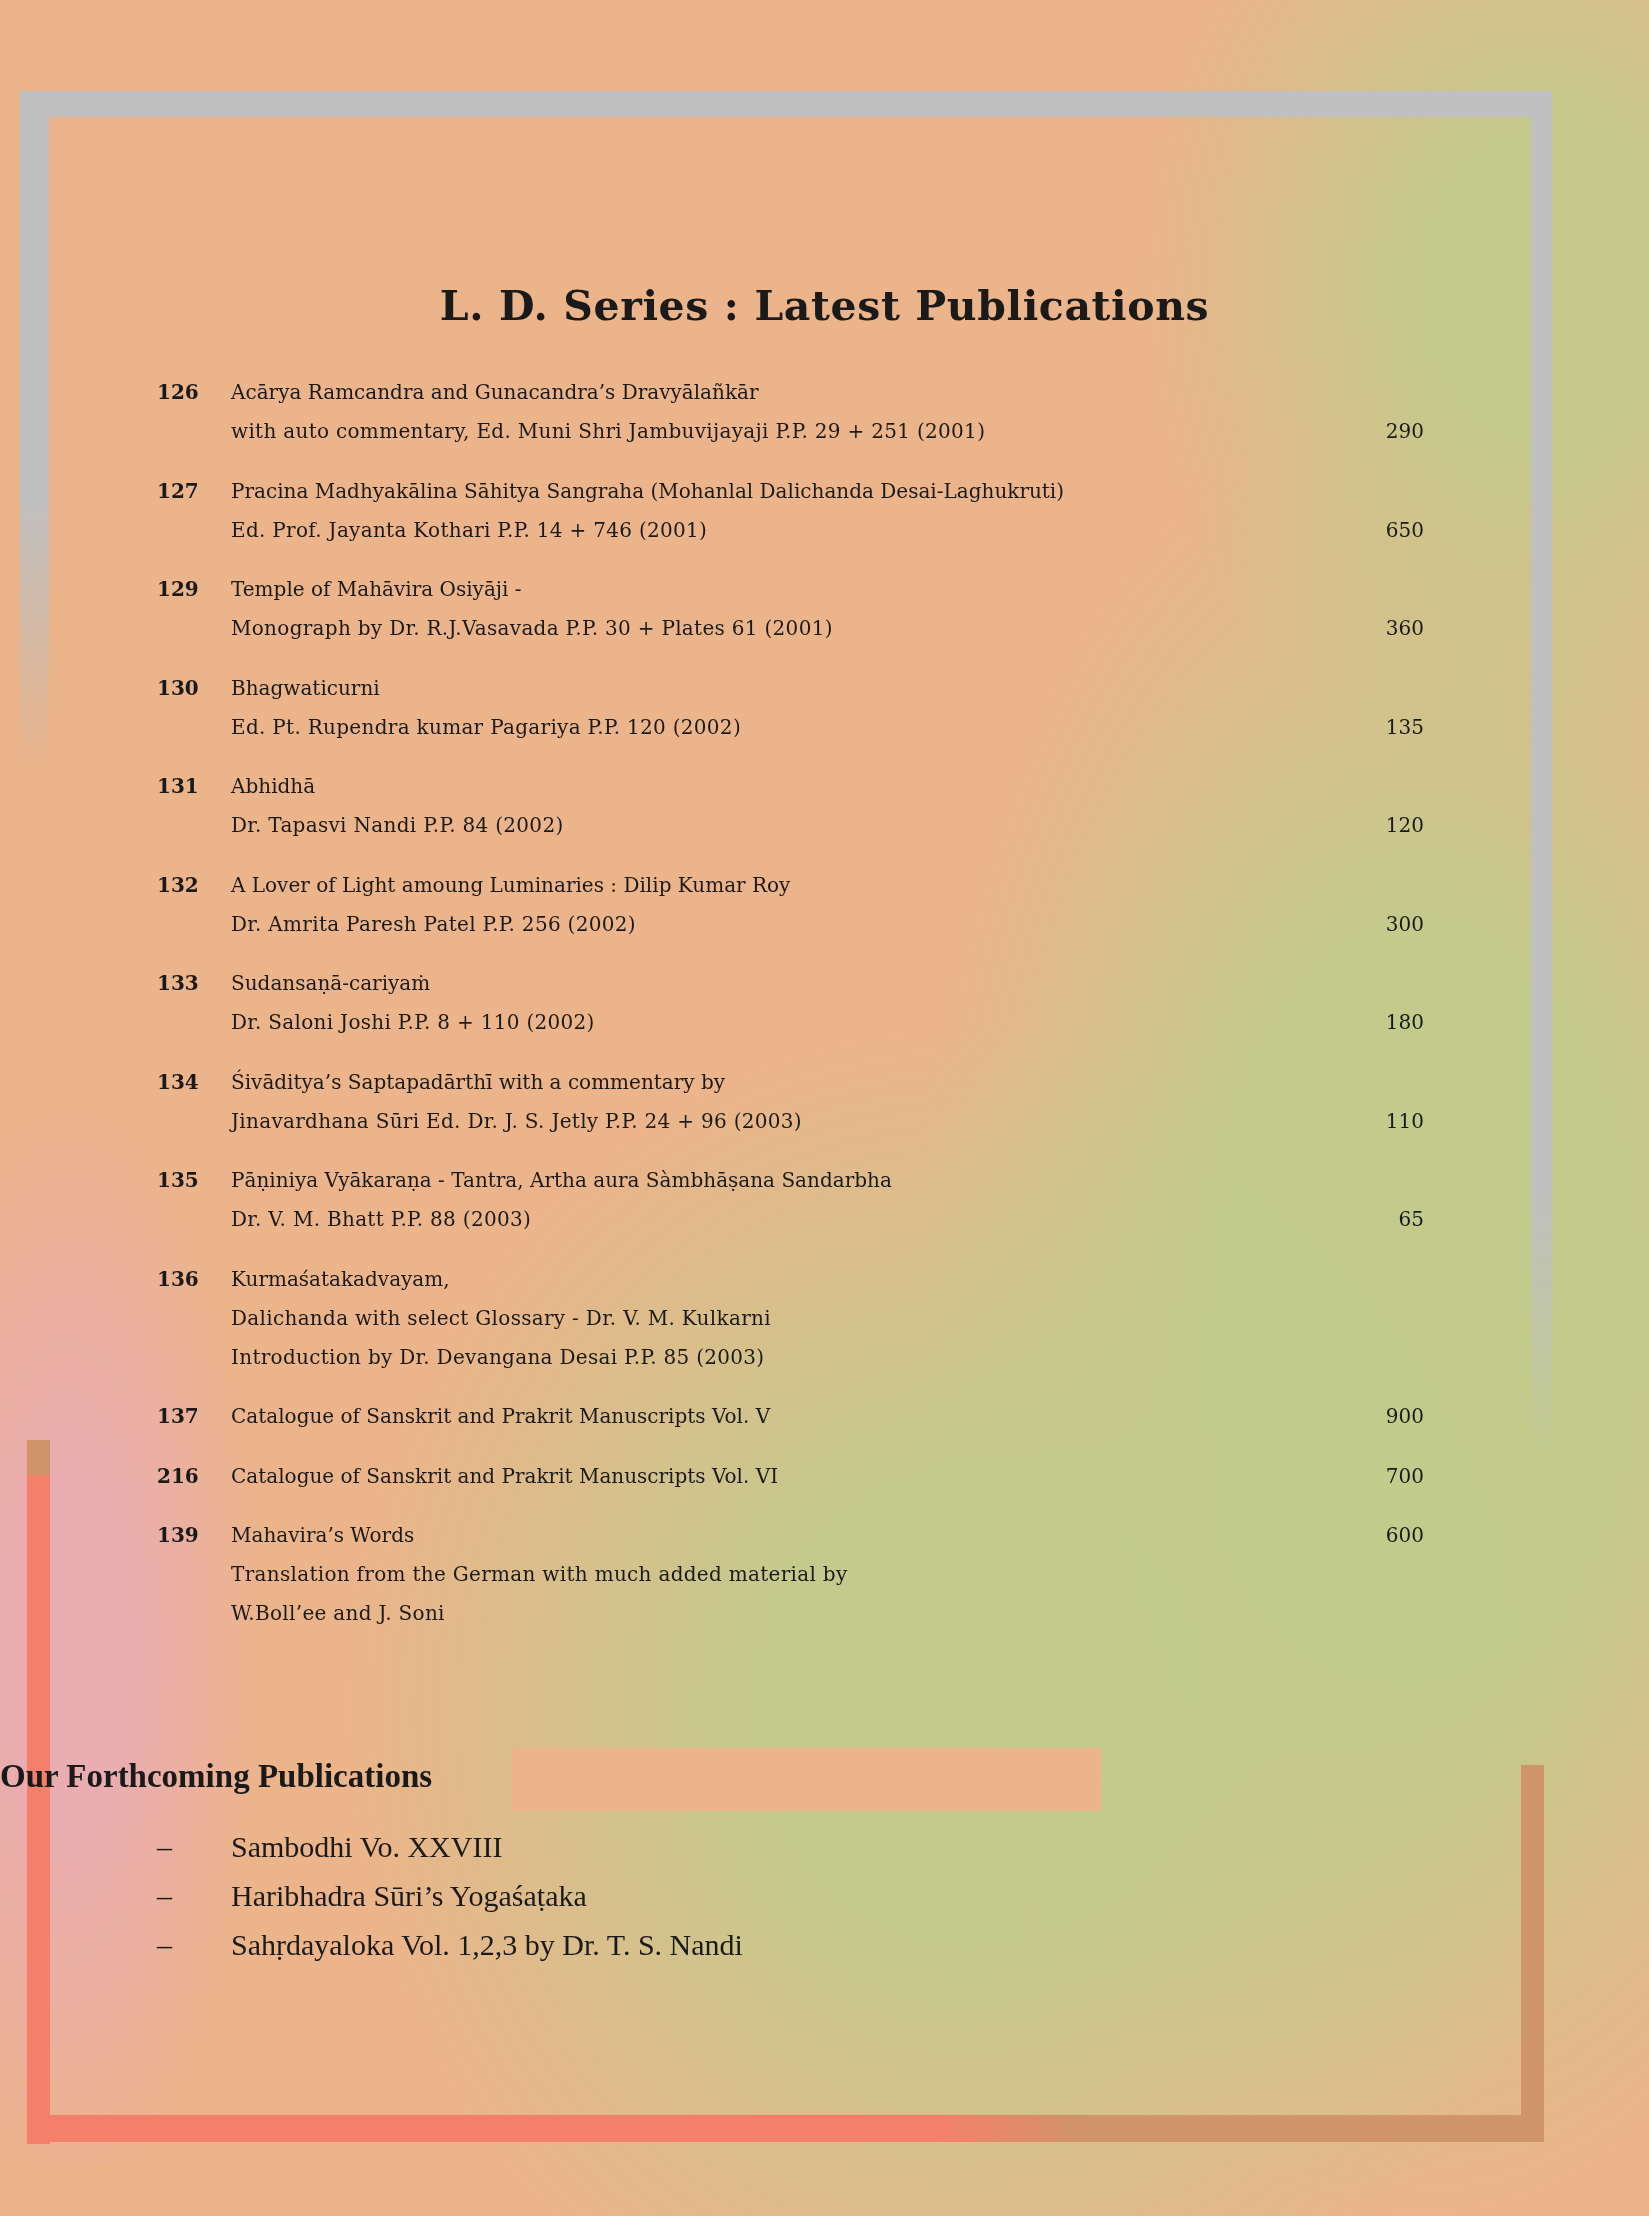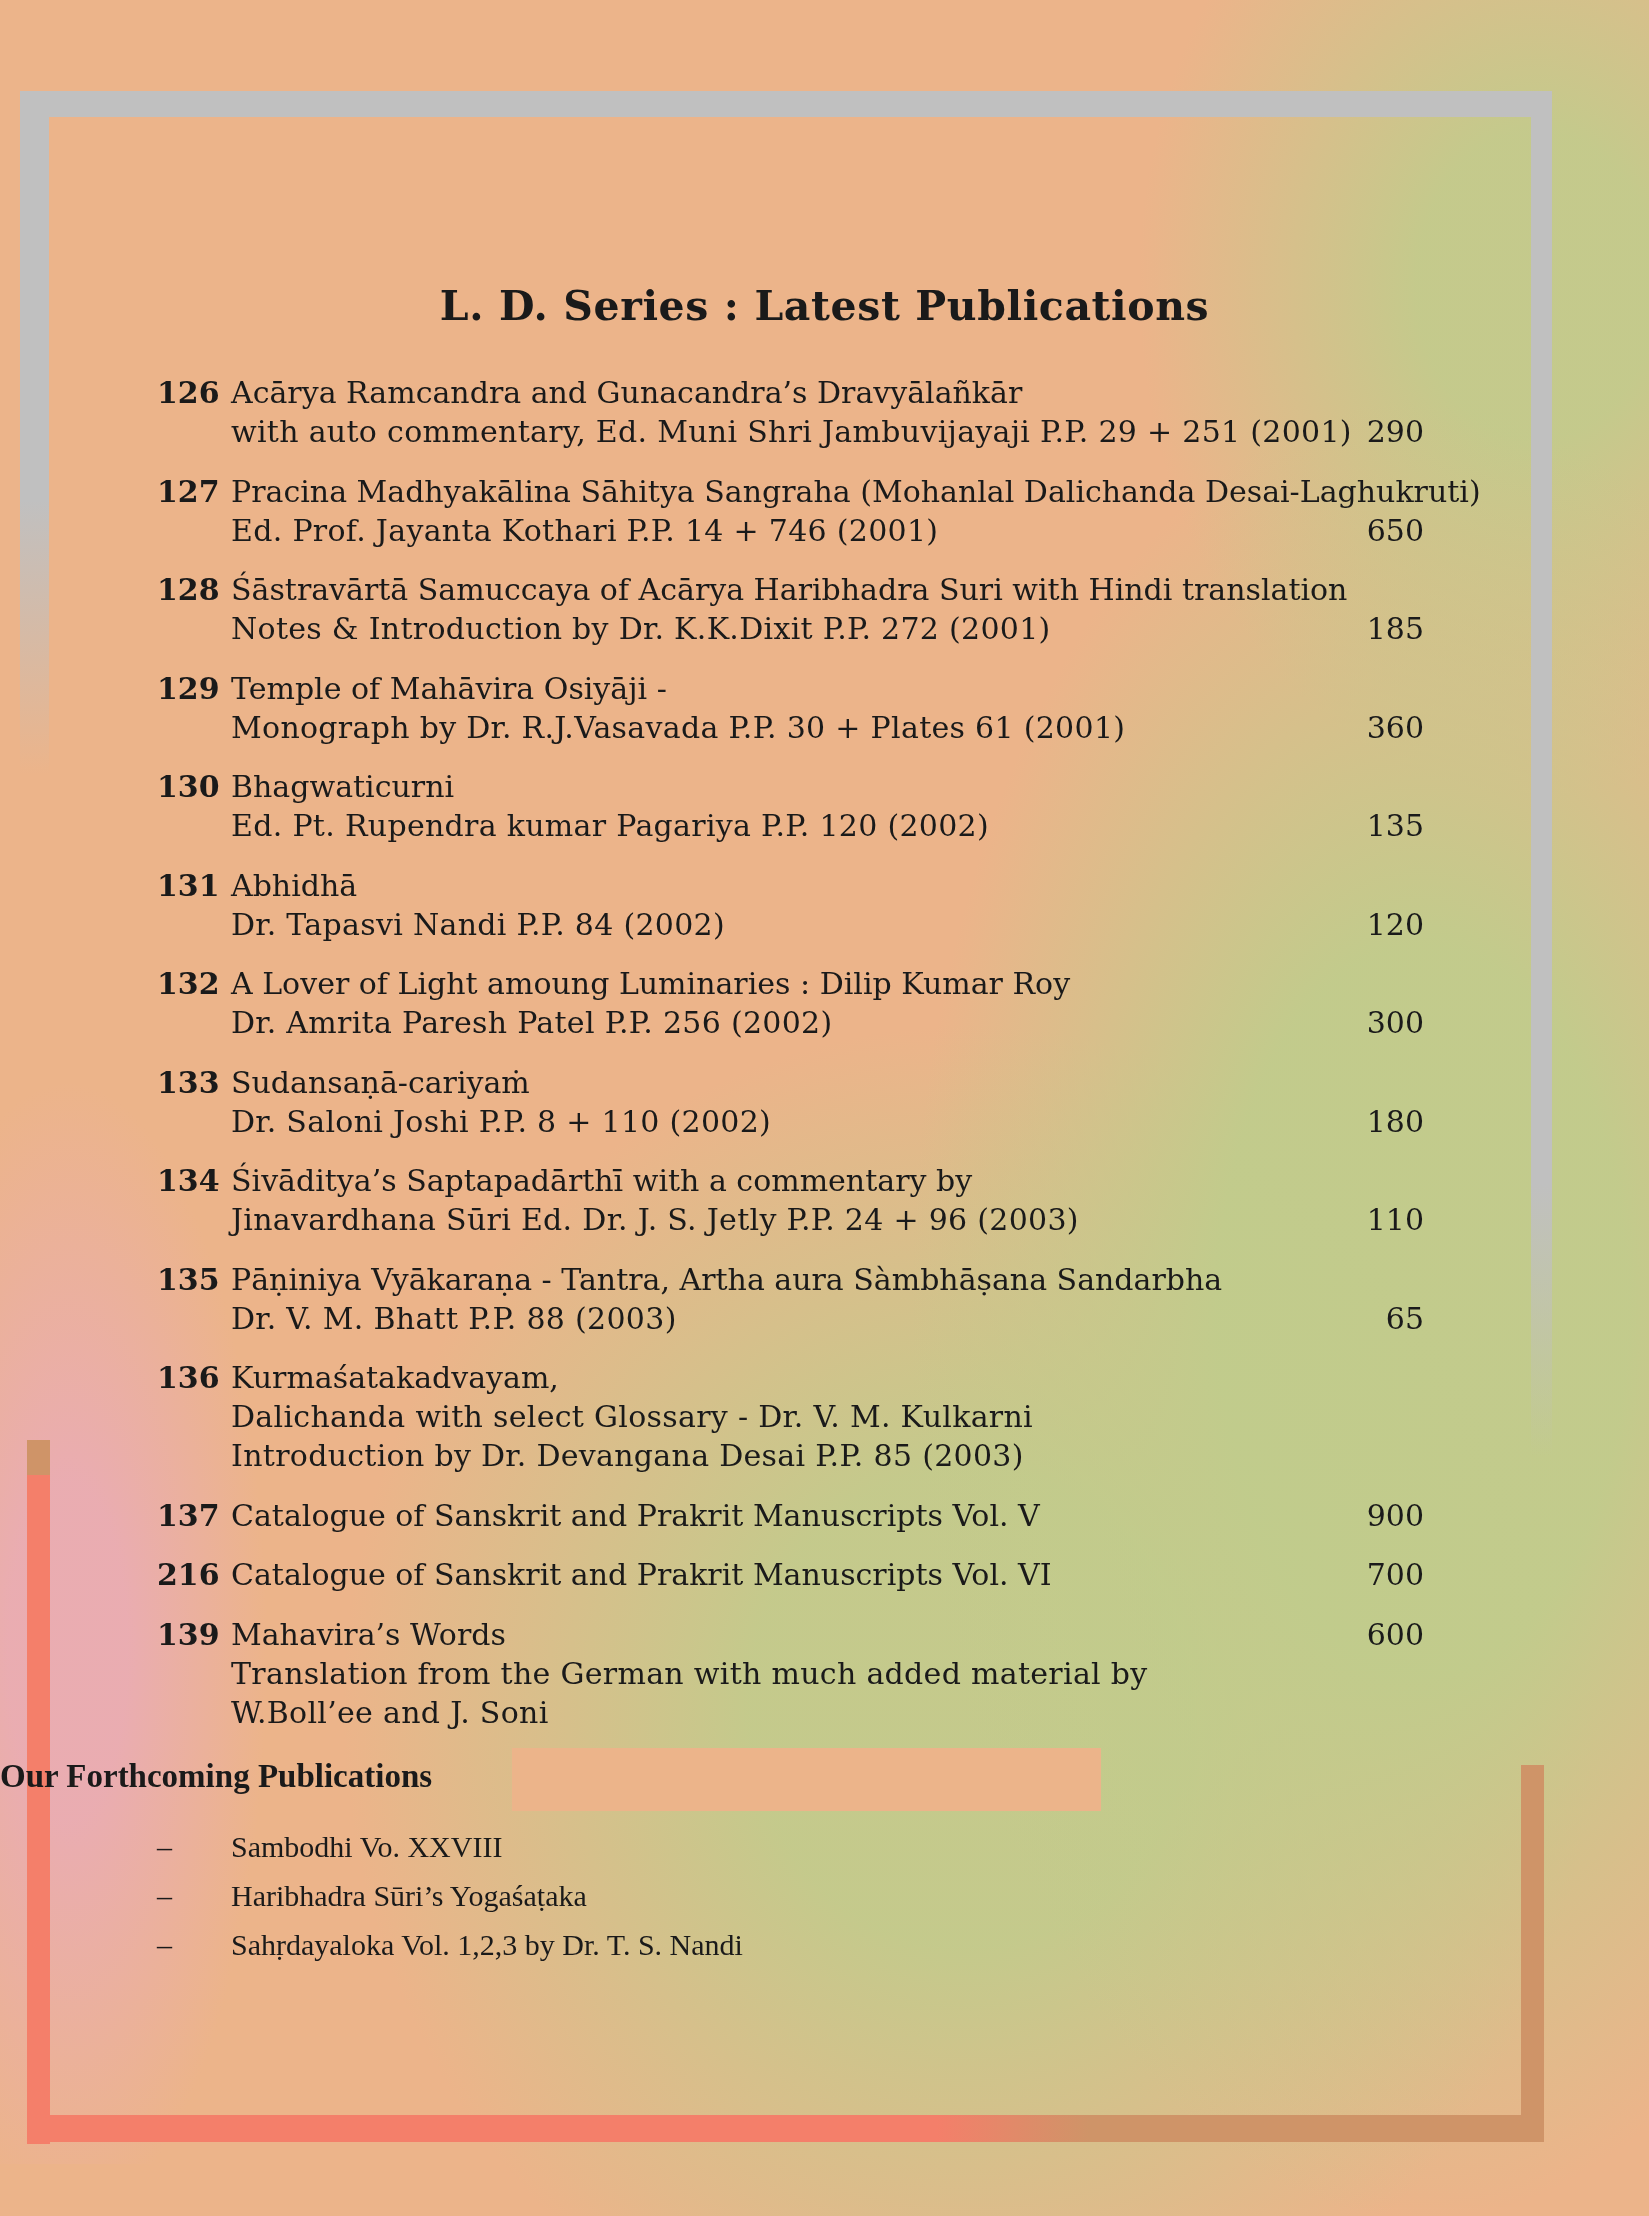--- a/index.html
+++ b/index.html
@@ -47,21 +47,21 @@
     .page {
       position: absolute; left: 0; top: 0; width: 1414px; height: 2216px;
     }
     .title {
       position: absolute; left: 0; width: 1649px; top: 282px; text-align: center;
       font-size: 41px; font-weight: bold; letter-spacing: 0.6px;
     }
     .entries { position: absolute; left: 157px; top: 373px; width: 1267px; }
     .entry { position: relative; margin-bottom: 20.5px; }
     .line {
-      position: relative; font-size: 30px; line-height: 39px; white-space: nowrap;
+      position: relative; font-size: 20px; line-height: 39px; white-space: nowrap;
     }
     .num { position: absolute; left: 0; top: 0; width: 74px; font-weight: bold; }
     .main { padding-left: 74px; font-weight: normal; }
     .sub { padding-left: 74px; font-weight: normal; letter-spacing: 0.3px; }
     .price { position: absolute; right: 0; top: 0; font-weight: normal; }
     .forth-title-wrap {
       position: absolute; left: 512px; top: 1748px; width: 589px; height: 63px;
       background: #ecb48a;
     }
     .forth-title {
@@ -106,30 +106,20 @@
           <span class="num">127</span>
           <div class="main">Pracina Madhyakālina Sāhitya Sangraha (Mohanlal Dalichanda Desai-Laghukruti)</div>
         </div>
         <div class="line">
           <div class="sub">Ed. Prof. Jayanta Kothari P.P. 14 + 746 (2001)</div>
           <span class="price">650</span>
         </div>
       </div>
       <div class="entry">
         <div class="line">
-          <span class="num">128</span>
-          <div class="main">Śāstravārtā Samuccaya of Acārya Haribhadra Suri with Hindi translation</div>
-        </div>
-        <div class="line">
-          <div class="sub">Notes &amp; Introduction by Dr. K.K.Dixit P.P. 272 (2001)</div>
-          <span class="price">185</span>
-        </div>
-      </div>
-      <div class="entry">
-        <div class="line">
           <span class="num">129</span>
           <div class="main">Temple of Mahāvira Osiyāji -</div>
         </div>
         <div class="line">
           <div class="sub">Monograph by Dr. R.J.Vasavada P.P. 30 + Plates 61 (2001)</div>
           <span class="price">360</span>
         </div>
       </div>
       <div class="entry">
         <div class="line">

